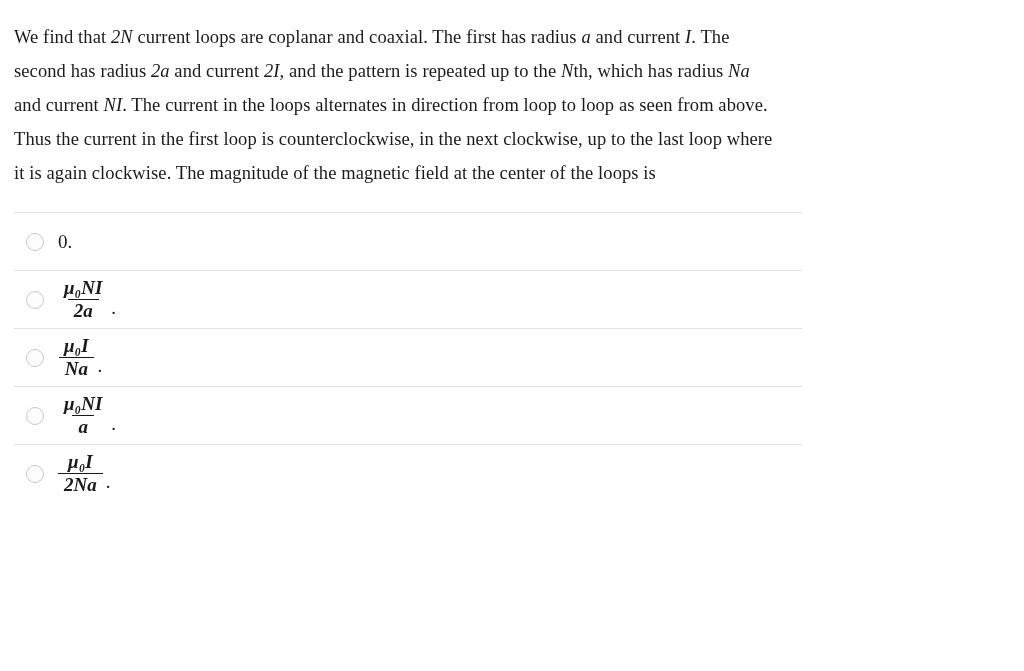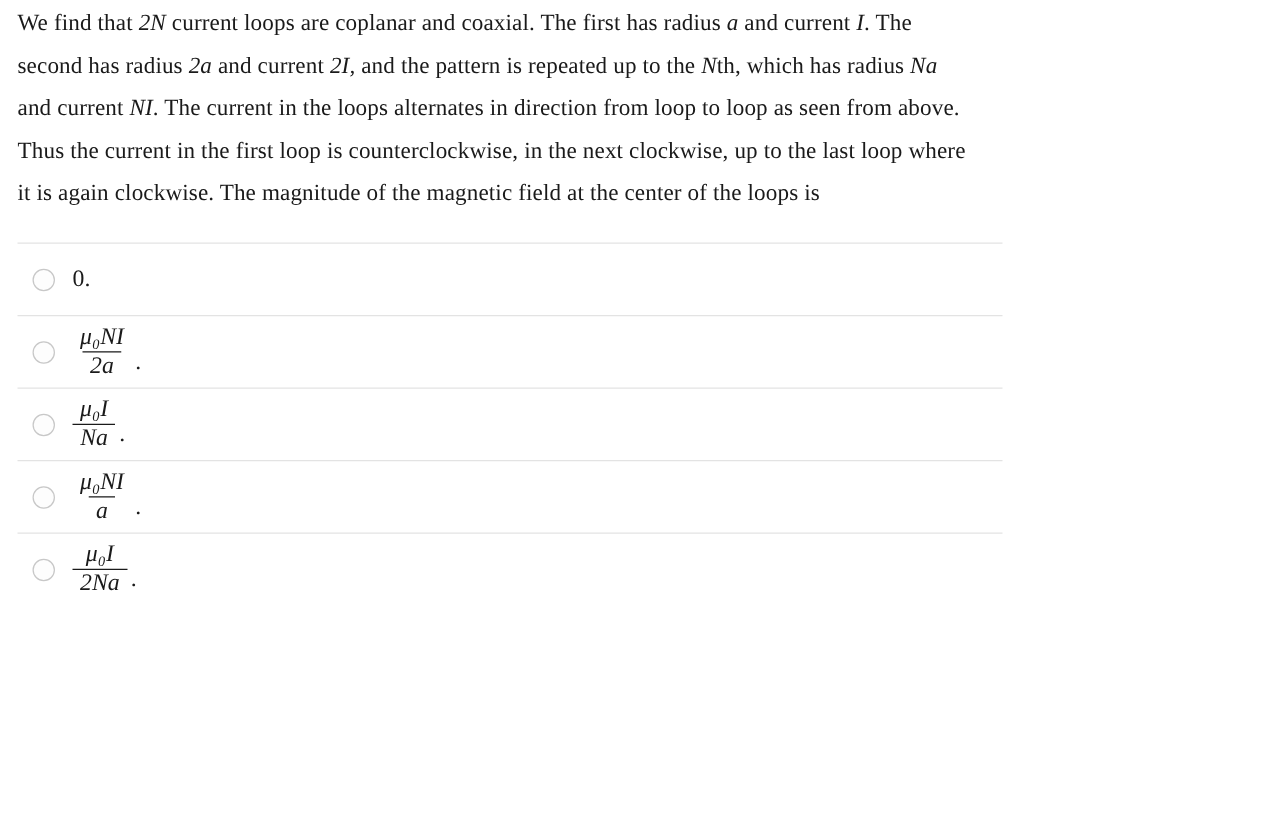--- a/index.html
+++ b/index.html
@@ -12,21 +12,21 @@
     height: 671px;
     font-family: "Liberation Serif", serif;
     color: #1a1a1a;
     overflow: hidden;
   }
   .page {
     width: 820px;
     height: 671px;
     position: relative;
     box-sizing: border-box;
-    padding: 2px 18px 0 14px;
+    padding: 20px 18px 0 14px;
   }
   .question {
     font-size: 18.5px;
     line-height: 34px;
     text-align: left;
     color: #1a1a1a;
     letter-spacing: 0.1px;
     padding-right: 22px;
   }
   .question i {
@@ -68,20 +68,21 @@
   }
   
   .frac {
     display: inline-flex;
     flex-direction: column;
     align-items: center;
     justify-content: center;
     vertical-align: middle;
     line-height: 1.05;
     font-style: italic;
+    font-weight: bold;
   }
   .frac .num {
     padding: 0 6px 1px 6px;
     font-size: 19px;
     white-space: nowrap;
   }
   .frac .den {
     border-top: 1.2px solid #1a1a1a;
     padding: 1px 6px 0 6px;
     font-size: 19px;

